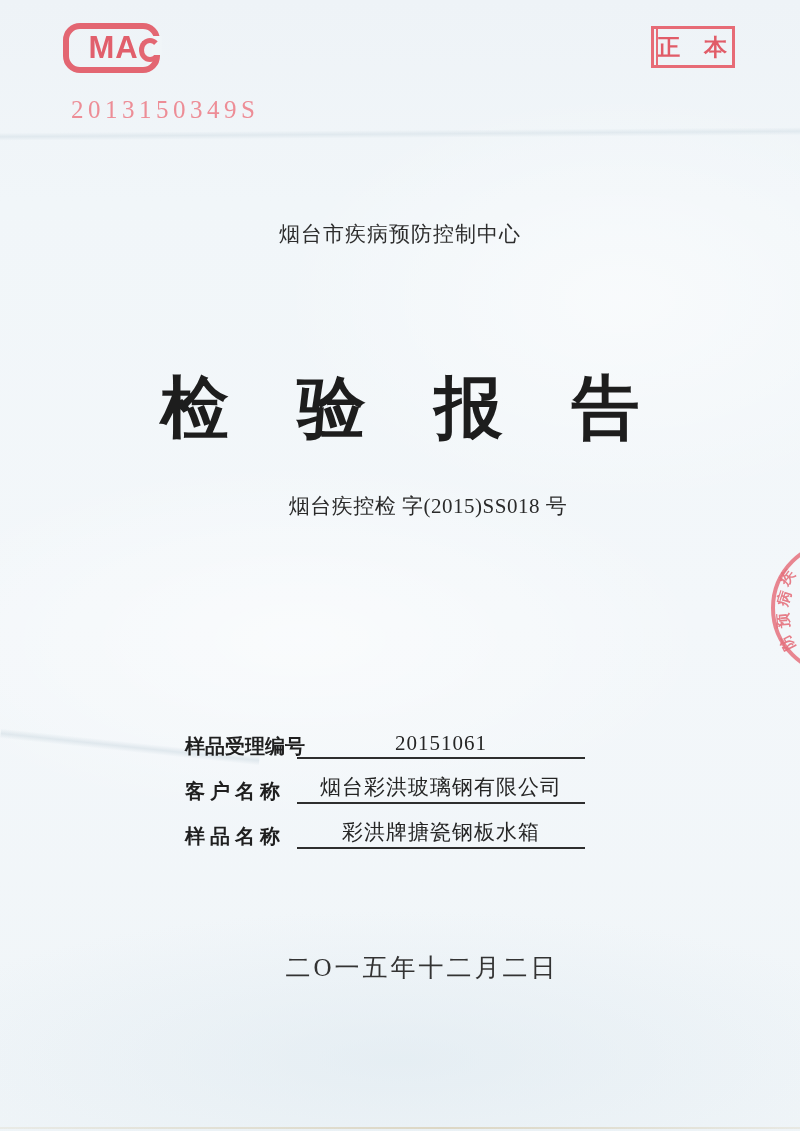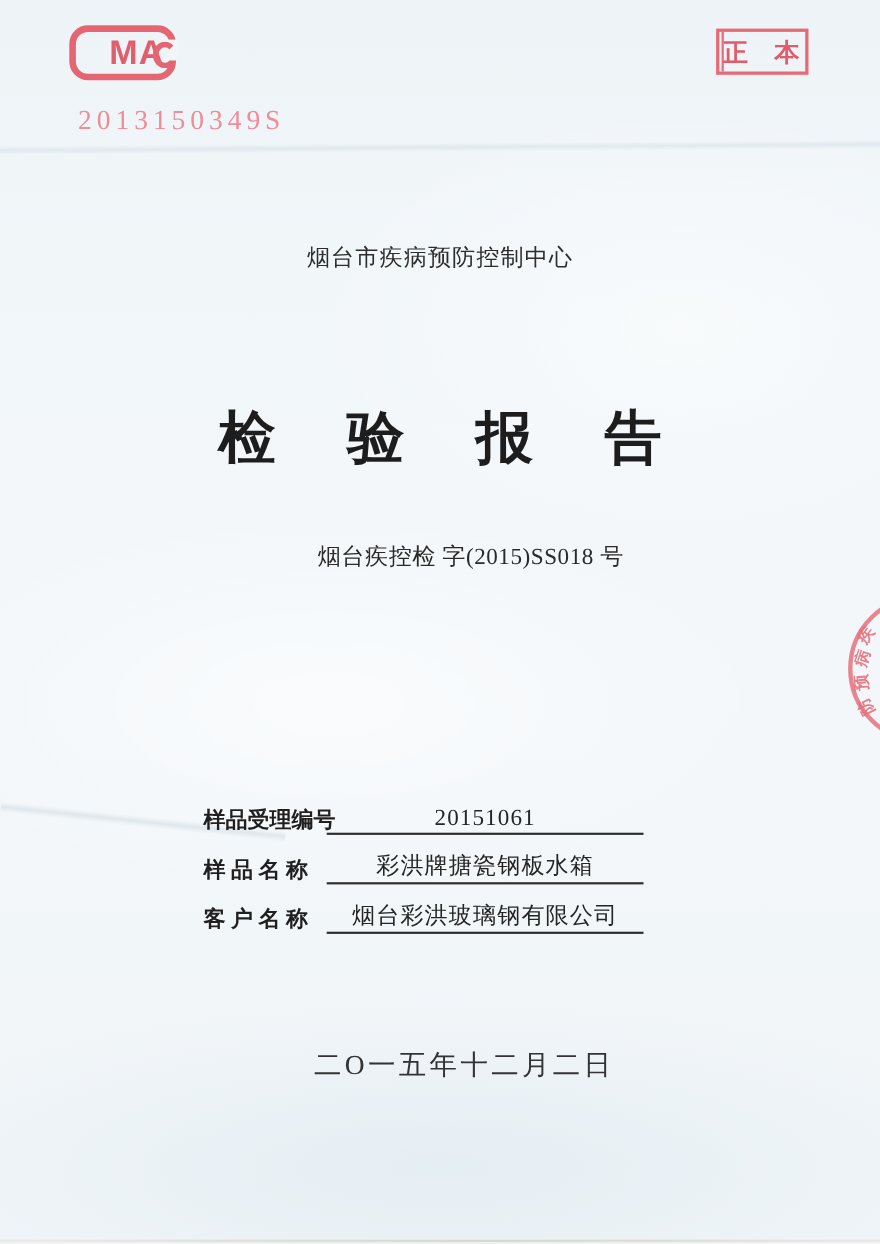--- a/index.html
+++ b/index.html
@@ -42,21 +42,21 @@
     position: absolute; left: 63px; top: 23px; width: 85px; height: 38px;
     border: 6px solid #e25360;
     border-radius: 17px;
     opacity: 0.88;
   }
   .cma-text {
     position: absolute; left: 0; top: 0; width: 100%; height: 100%;
     display: flex; align-items: center; justify-content: center;
     font-family: "Liberation Sans", "DejaVu Sans", sans-serif;
     font-weight: bold; font-size: 31px; letter-spacing: 1px;
-    color: #e04b59; padding-left: 13px;
+    color: #e04b59; padding-left: 2px;
   }
   .cma-notch {
     position: absolute; right: -8px; top: 7px; width: 10px; height: 19px;
     background: #f1f6f9;
   }
   .cma-hook {
     position: absolute; right: -7px; top: 9px; width: 12px; height: 14px;
     border: 5px solid #e25360;
     border-right-color: transparent;
     border-radius: 50%;
@@ -86,21 +86,21 @@
   }
 
   
   .org-title {
     position: absolute; left: 0; top: 220px; width: 100%;
     text-align: center; font-size: 21px; letter-spacing: 1px;
     color: #2d2d2d; font-weight: 500;
   }
   .report-title {
     position: absolute; left: 0; top: 363px; width: 100%;
-    text-align: center; font-size: 52px; font-weight: 600;
+    text-align: center; font-size: 68px; font-weight: 600;
     word-spacing: 52px; color: #1d1d1d; white-space: nowrap;
   }
   .doc-number {
     position: absolute; left: 0; top: 492px; width: 100%;
     text-align: center; font-size: 21px; letter-spacing: 0.5px;
     color: #2a2a2a;
     padding-left: 28px;
   }
 
   
@@ -177,29 +177,29 @@
   </div>
 
   <div class="form-block">
     <div class="form-row">
       <span class="form-label">样品受理编号</span>
       <span class="form-line">
         <span class="form-value">20151061</span>
       </span>
     </div>
     <div class="form-row">
+      <span class="form-label">客 户 名 称</span>
+      <span class="form-line">
+        <span class="form-value">烟台彩洪玻璃钢有限公司</span>
+      </span>
+    </div>
+    <div class="form-row">
       <span class="form-label">样 品 名 称</span>
       <span class="form-line">
         <span class="form-value">彩洪牌搪瓷钢板水箱</span>
       </span>
     </div>
-    <div class="form-row">
-      <span class="form-label">客 户 名 称</span>
-      <span class="form-line">
-        <span class="form-value">烟台彩洪玻璃钢有限公司</span>
-      </span>
-    </div>
   </div>
 
   <div class="report-date">二O一五年十二月二日</div>
 
   <div class="paper-edge"></div>
 </div>
 
 </body></html>

